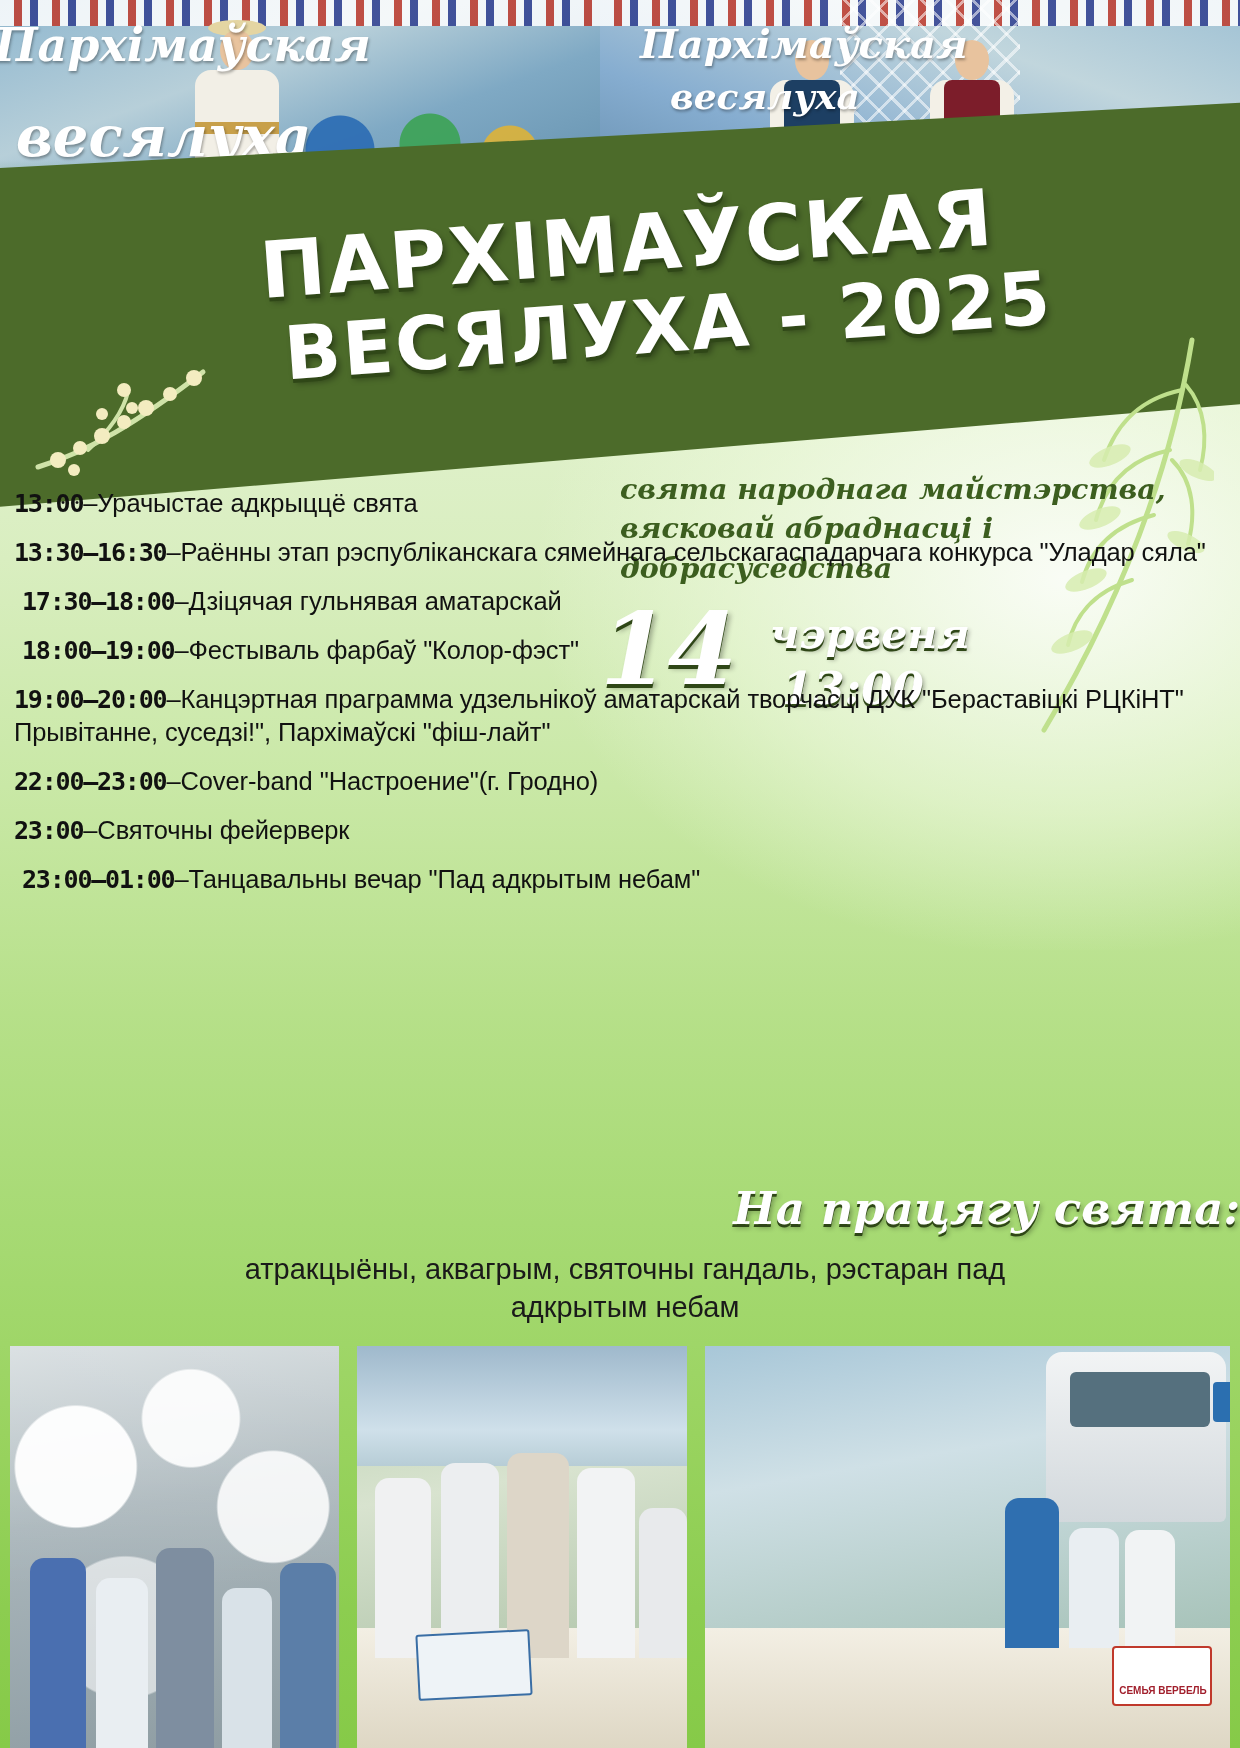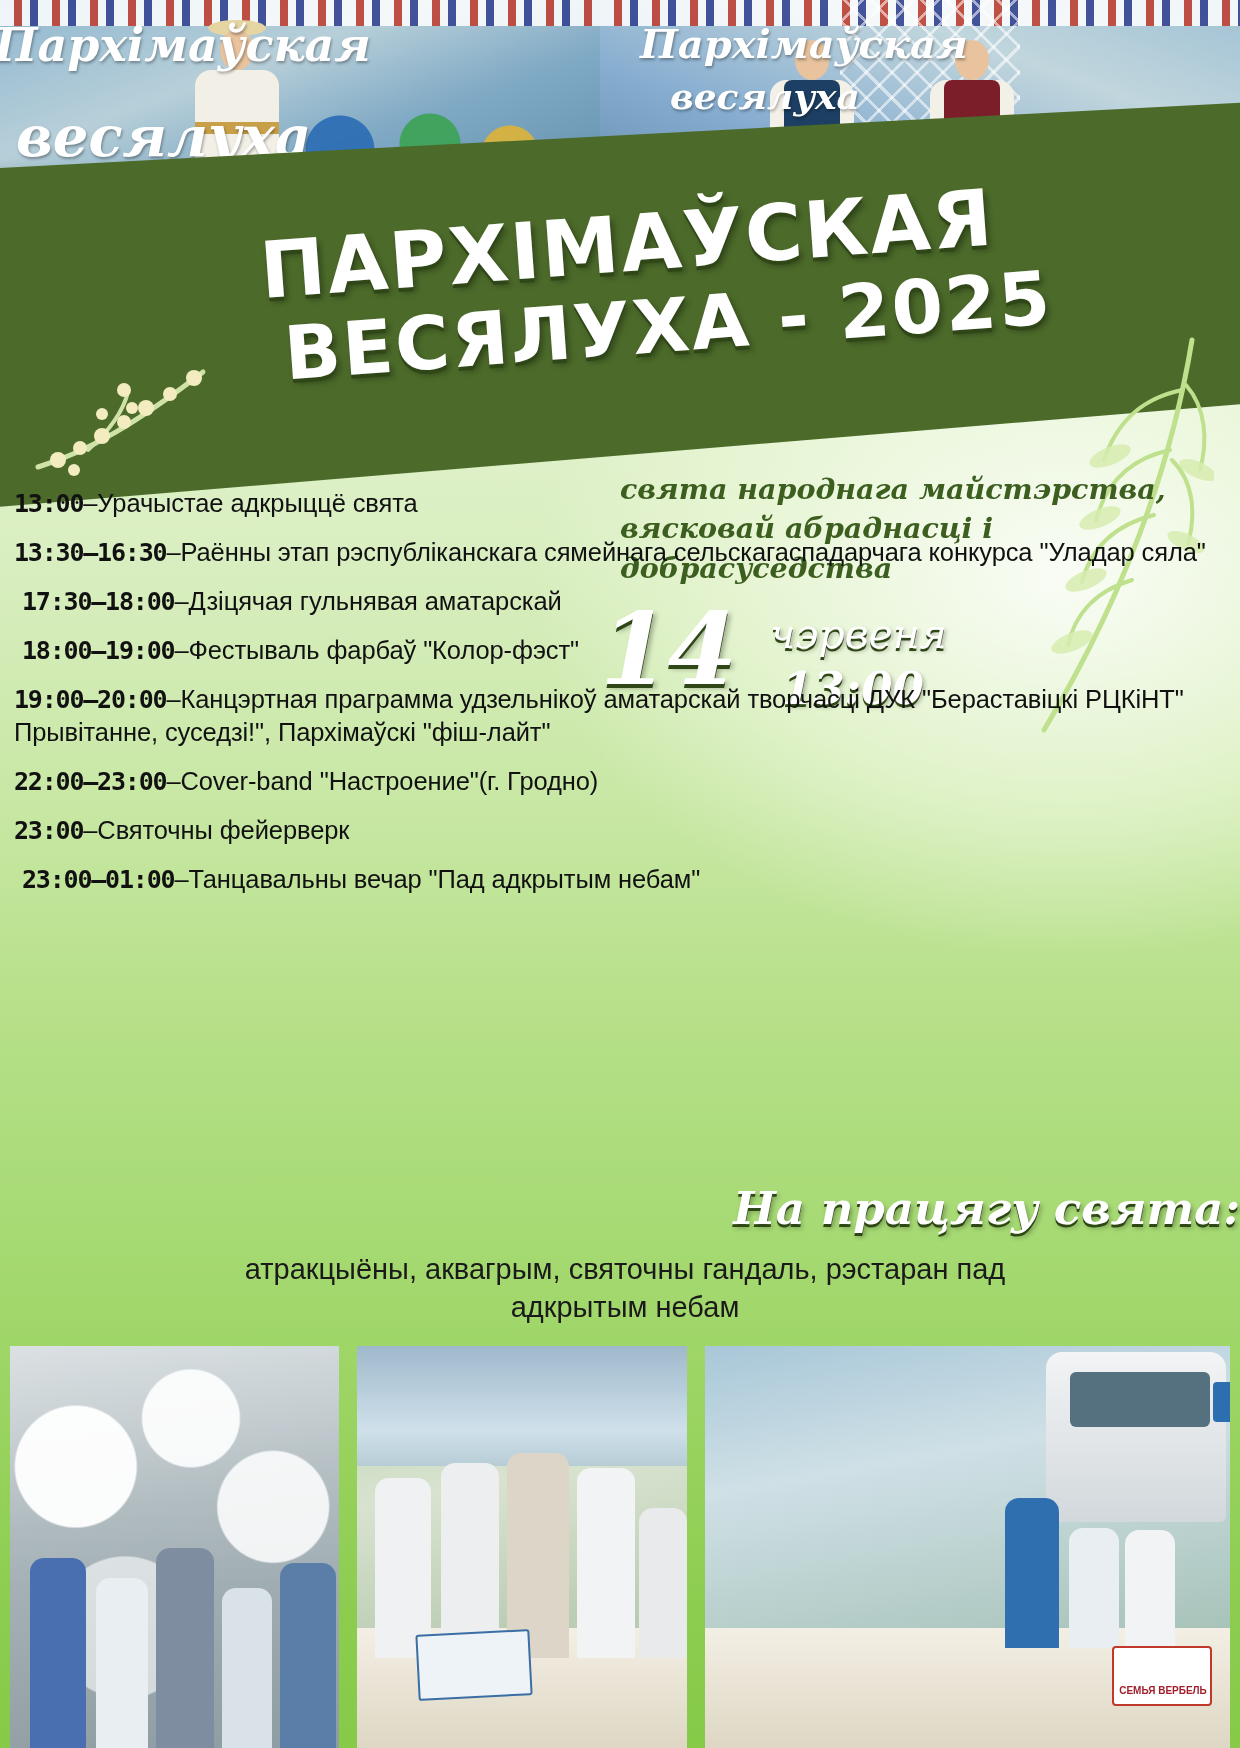--- a/index.html
+++ b/index.html
@@ -200,21 +200,21 @@
     font-size: 100px;
     color: #ffffff;
     text-shadow: 0 4px 0 #2f4717, 3px 4px 5px rgba(0,0,0,.3);
     letter-spacing: -2px;
   }
   .date-month {
     position: absolute;
     left: 170px; top: 10px;
     font-family: "DejaVu Serif", serif;
     font-style: italic;
-    font-weight: normal;
+    font-weight: bold;
     font-size: 41px;
     color: #ffffff;
     text-shadow: 0 3px 0 #2f4717, 2px 3px 4px rgba(0,0,0,.3);
   }
   .date-time {
     position: absolute;
     left: 182px; top: 62px;
     font-family: "DejaVu Serif", serif;
     font-style: italic;
     font-weight: bold;

